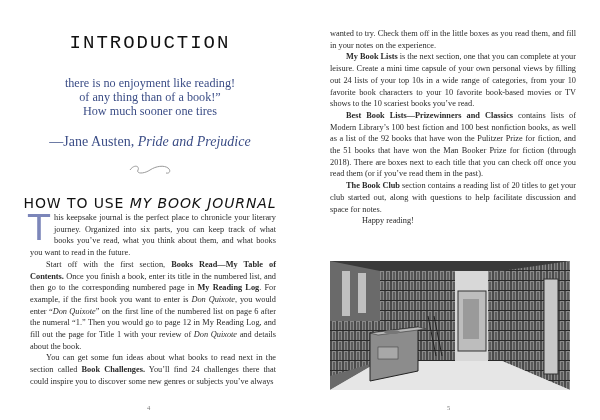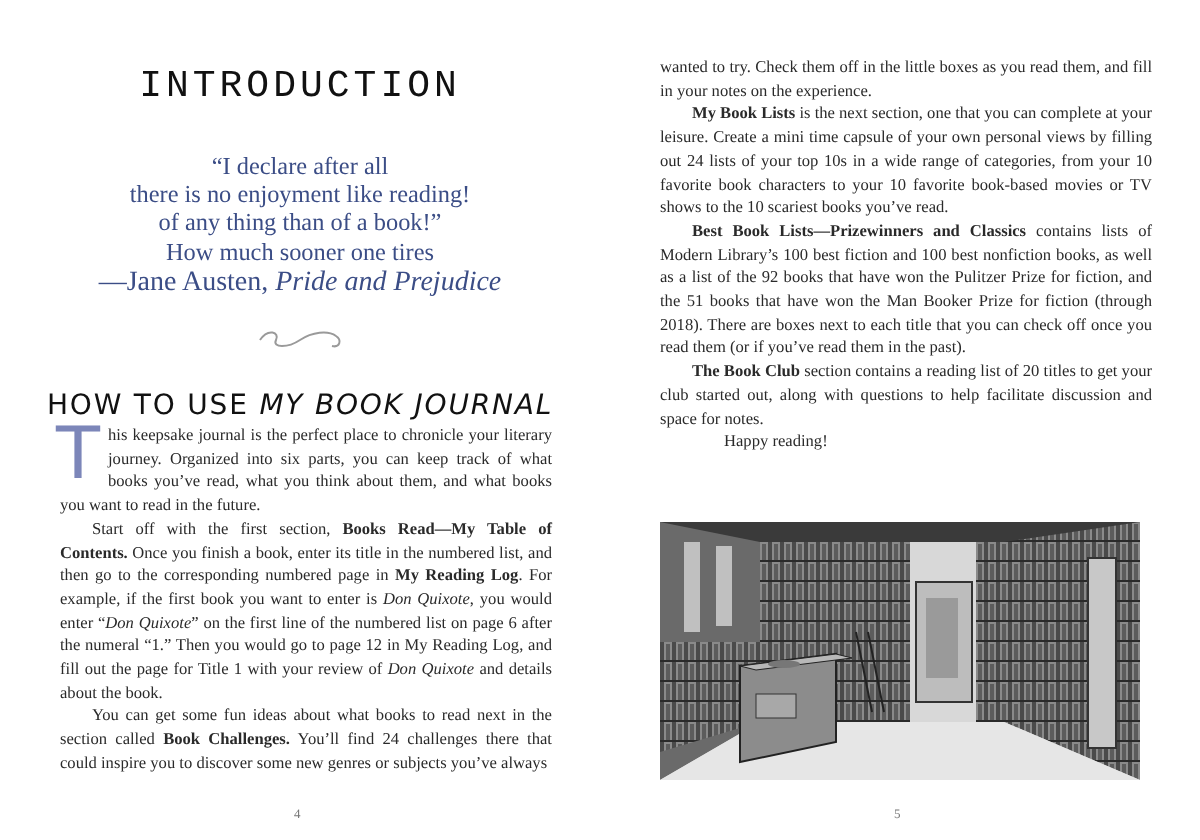--- a/index.html
+++ b/index.html
@@ -53,21 +53,20 @@
   .folio { position: absolute; top: 404px; font-size: 6.5px; color: #777; }
   .folio-left { left: 147px; }
   .folio-right { left: 447px; }
 </style>
 </head>
 <body>
 
 <div class="page page-left">
   <div class="title">INTRODUCTION</div>
   <div class="quote">
-    <div>“I declare after all</div>
     <div>there is no enjoyment like reading!</div>
     <div>of any thing than of a book!”</div>
     <div>How much sooner one tires</div>
   </div>
   <div class="attribution"><span>—Jane Austen, </span><i>Pride and Prejudice</i></div>
   <svg class="flourish" viewBox="0 0 48 14">
     <path d="M4 8 C8 2, 14 4, 12 8 C10 12, 18 12, 24 8 C30 4, 38 3, 42 6 C45 8, 44 12, 40 11" fill="none" stroke="#9a9a9a" stroke-width="1"></path>
   </svg>
   <div class="subhead"><span>HOW TO USE </span><em>MY BOOK JOURNAL</em></div>
 </div>

